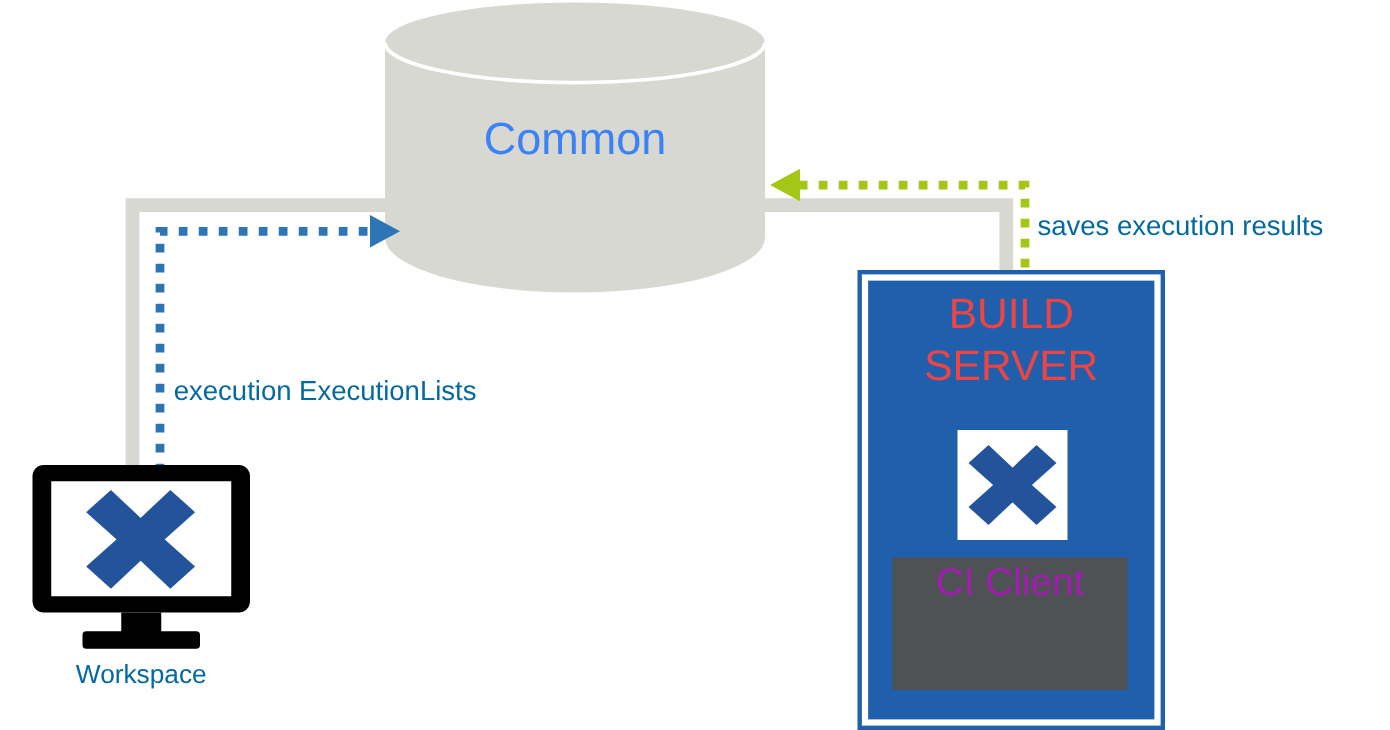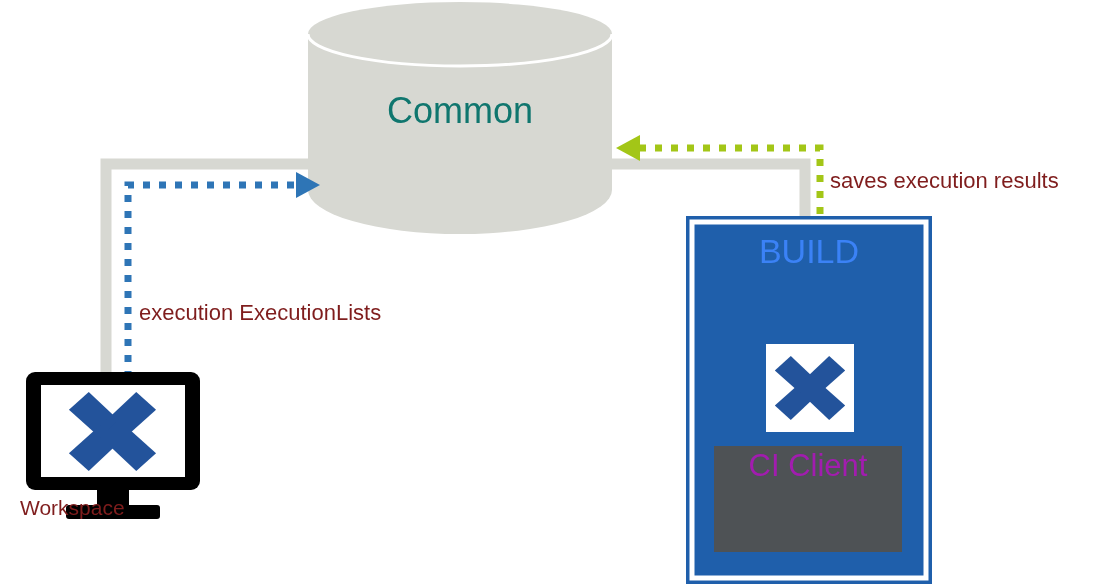--- a/index.html
+++ b/index.html
@@ -21,57 +21,57 @@
     position: absolute;
     left: 0;
     top: 0;
     width: 1112px;
     height: 584px;
   }
 
   
   .label {
     position: absolute;
-    color: #7f1d1d;
+    color: #0369a1;
     font-family: "Liberation Sans", sans-serif;
     white-space: nowrap;
   }
   #repo-title {
     left: 308px;
     top: 88px;
     width: 304px;
     text-align: center;
     font-size: 36px;
     line-height: 46px;
-    color: #0f766e;
+    color: #3b82f6;
     white-space: normal;
   }
   #edge-label-forwards {
     left: 139px;
     top: 300px;
     font-size: 22px;
   }
   #edge-label-saves {
     left: 830px;
     top: 168px;
     font-size: 22px;
   }
   #workspace-caption {
     left: 20px;
-    top: 496px;
+    top: 528px;
     width: 186px;
-    text-align: left;
+    text-align: center;
     font-size: 21px;
   }
   #build-server-title {
     left: 694px;
     top: 230px;
     width: 230px;
     text-align: center;
-    color: #3b82f6;
+    color: #ef4444;
     font-size: 34px;
     line-height: 42px;
     white-space: normal;
   }
   #ci-client-label {
     left: 714px;
     top: 448px;
     width: 188px;
     text-align: center;
     color: #a21caf;
@@ -159,17 +159,18 @@
   </div>
 
   <div class="label" id="edge-label-forwards">execution ExecutionLists</div>
 
   <div class="label" id="edge-label-saves">saves execution results</div>
 
   <div class="label" id="workspace-caption">Workspace</div>
 
   <div class="label" id="build-server-title">
     <span>BUILD</span><br>
+    <span>SERVER</span>
   </div>
 
   <div class="label" id="ci-client-label">CI Client</div>
 
 </div>
 
 </body></html>

